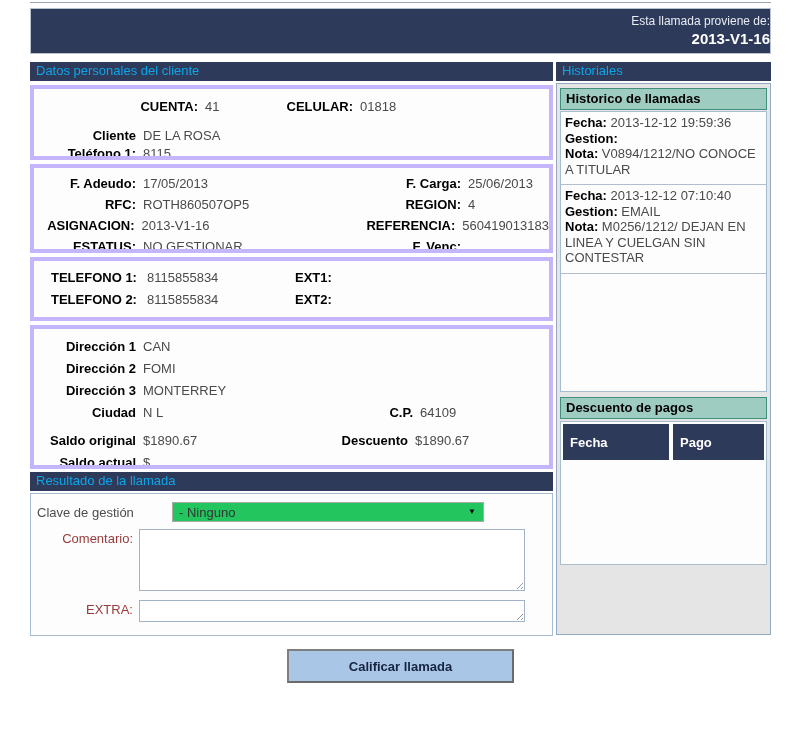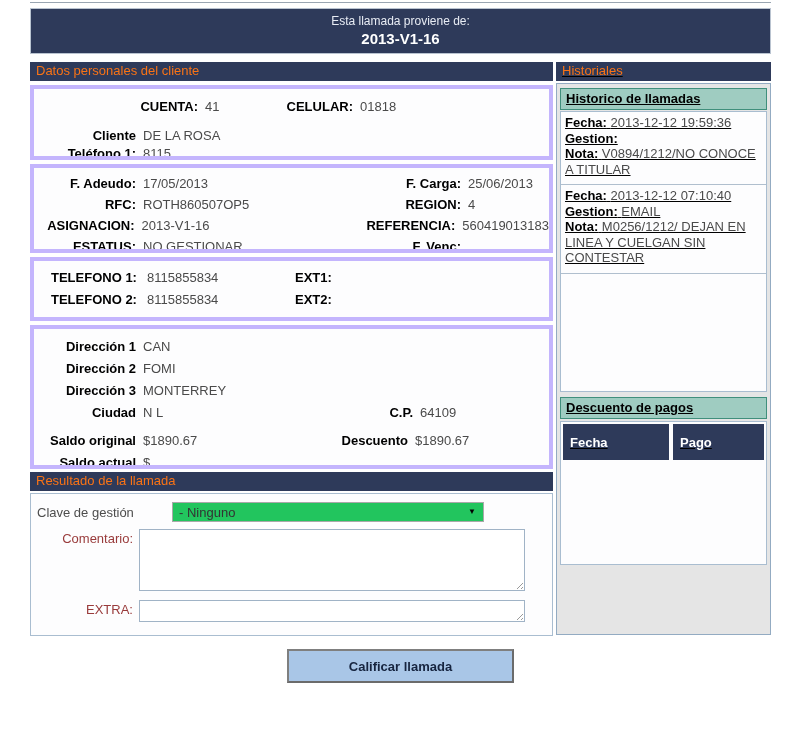--- a/index.html
+++ b/index.html
@@ -9,35 +9,35 @@
     font-size: 13px;
     color: #000;
   }
   .page { width: 741px; margin: 2px 0 0 30px; }
   .top-rule { border-top: 1px solid #9aa6b2; margin-bottom: 5px; }
 
   
   .banner {
     background: #2e3a5a;
     color: #e8ecf4;
-    text-align: center;
+    text-align: right;
     padding: 5px 0 6px;
     border: 1px solid #b9c3d0;
   }
   .banner-sub { font-size: 12px; }
   .banner-title { font-size: 15px; font-weight: bold; color: #ffffff; margin-top: 2px; }
 
   
   .columns { display: flex; gap: 3px; margin-top: 8px; align-items: flex-start; }
   .left-col { width: 523px; }
-  .right-col { width: 237px; text-decoration: underline; }
+  .right-col { width: 237px; }
 
   .section-bar {
     background: #2e3a5a;
-    color: #f97316;
+    color: #0ea5e9;
     font-size: 13px;
     height: 19px;
     line-height: 18px;
     padding-left: 6px;
   }
 
   
   .box {
     border: 4px solid #c4b5fd;
     background: #fdfdfe;

